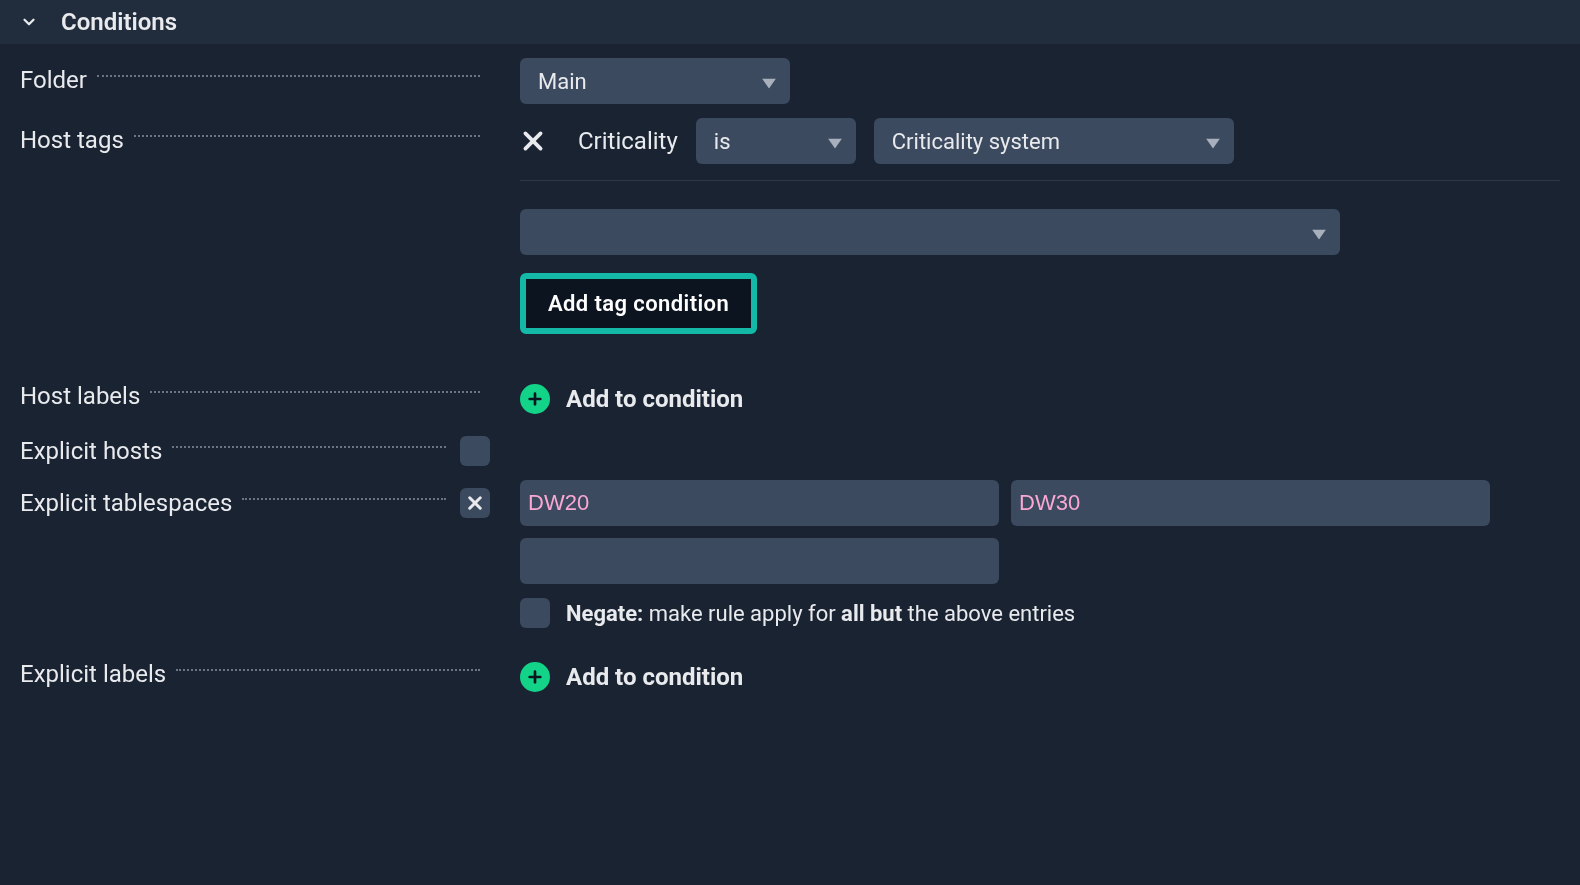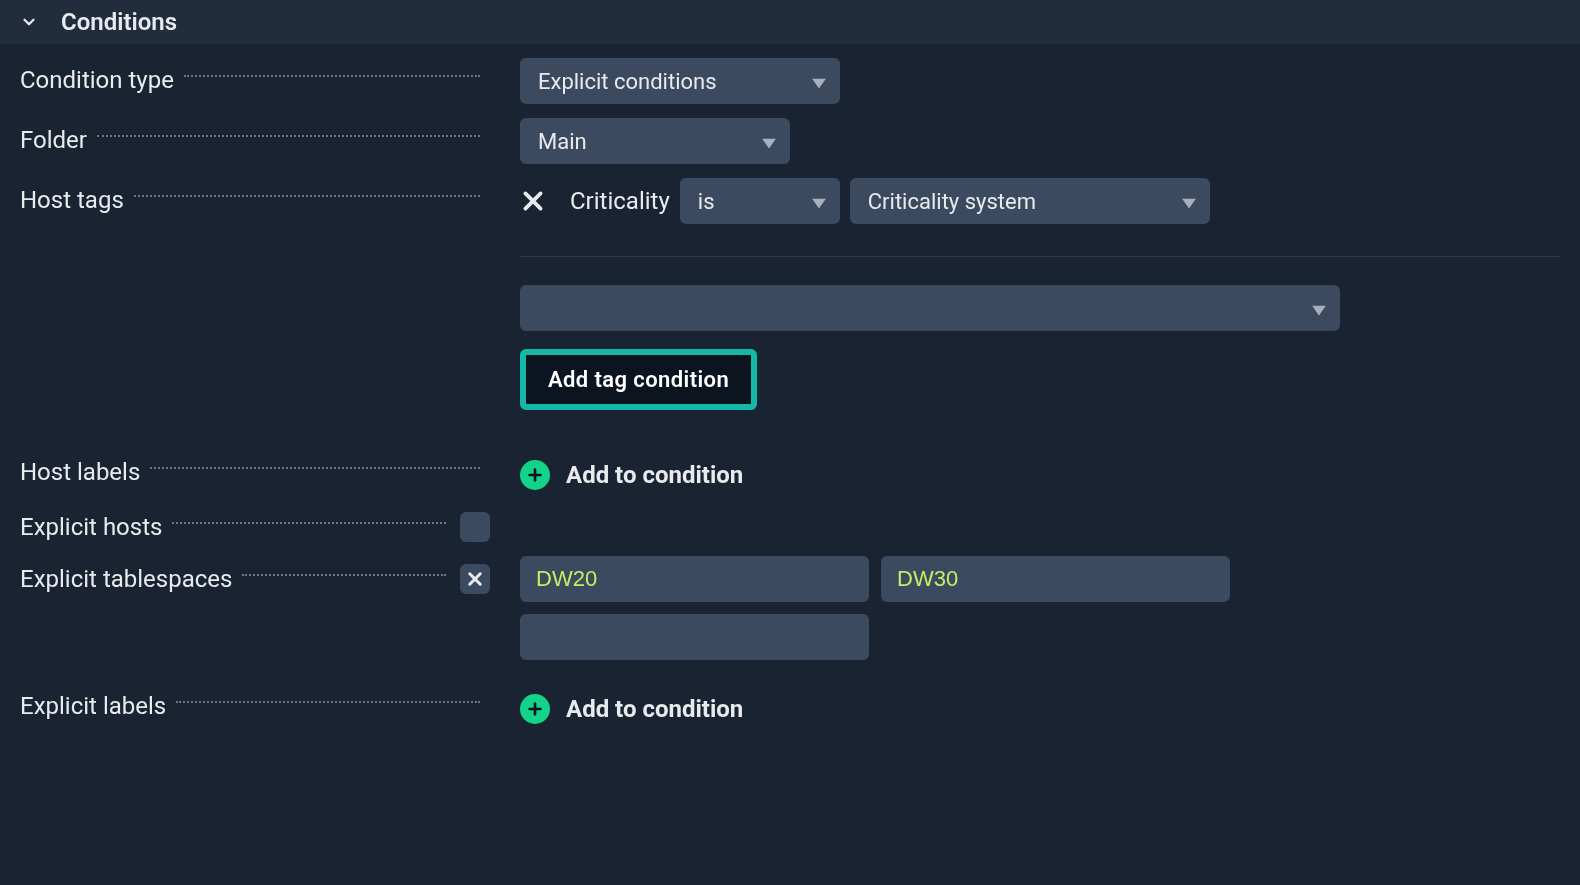--- a/index.html
+++ b/index.html
@@ -81,22 +81,22 @@
 .select-caret {
   position: absolute;
   right: 14px;
   top: 50%;
   transform: translateY(-50%);
 }
 .select-caret svg { width: 14px; height: 10px; }
 .tag-row {
   display: flex;
   align-items: center;
-  gap: 10px;
-  padding-bottom: 32px;
+  gap: 18px;
+  padding-bottom: 16px;
   border-bottom: 1px solid #2c3847;
 }
 .x-icon { width: 26px; height: 26px; cursor: pointer; }
 .x-icon svg { width: 26px; height: 26px; }
 .tag-label { font-size: 24px; margin-left: 14px; }
 .select-is { min-width: 160px; }
 .select-value { min-width: 360px; }
 .full-select {
   width: 820px;
   margin-top: 28px;
@@ -148,24 +148,24 @@
 .checkbox.active svg { width: 18px; height: 18px; }
 .text-inputs {
   display: flex;
   flex-wrap: wrap;
   gap: 12px;
 }
 .text-input {
   background: #3c4a5f;
   border: none;
   border-radius: 6px;
-  padding: 10px 16px;
-  color: #bef264;
-  font-size: 22px;
-  width: 349px;
+  padding: 10px 8px;
+  color: #f9a8d4;
+  font-size: 22px;
+  width: 479px;
   min-height: 46px;
 }
 .negate-row {
   display: flex;
   align-items: center;
   gap: 16px;
   margin-top: 14px;
   font-size: 22px;
 }
 .negate-row .bold { font-weight: 700; }
@@ -182,36 +182,20 @@
   <span class="chevron">
     <svg viewBox="0 0 24 24" fill="none" stroke="#e8eaed" stroke-width="3" stroke-linecap="round" stroke-linejoin="round">
         <polyline points="6 9 12 15 18 9"></polyline>
       </svg>
   </span>
   <span>Conditions</span>
 </div>
 
 <div class="content">
 
-  <div class="row">
-    <div class="label-col">
-      <span class="label-text">Condition type</span>
-      <span class="dots"></span>
-    </div>
-    <div class="value-col">
-      <div class="select" style="min-width:320px">
-        <span>Explicit conditions</span>
-        <span class="select-caret">
-          <svg viewBox="0 0 14 10">
-              <polygon points="0,0 14,0 7,10" fill="#a8b0bd"></polygon>
-            </svg>
-        </span>
-      </div>
-    </div>
-  </div>
 
   <div class="row">
     <div class="label-col">
       <span class="label-text">Folder</span>
       <span class="dots"></span>
     </div>
     <div class="value-col">
       <div class="select" style="min-width:270px">
         <span>Main</span>
         <span class="select-caret">
@@ -307,20 +291,26 @@
             </svg>
         </span>
       </span>
     </div>
     <div class="value-col">
       <div class="text-inputs">
         <input class="text-input" value="DW20" style="">
         <input class="text-input" value="DW30" style="">
         <input class="text-input" value="" style="">
       </div>
+      <div class="negate-row">
+        <span class="checkbox"></span>
+        <span>
+          <span class="bold">Negate:</span><span> make rule apply for </span><span class="bold">all but</span><span> the above entries</span>
+        </span>
+      </div>
     </div>
   </div>
 
   <div class="row row-servicelabels">
     <div class="label-col">
       <span class="label-text">Explicit labels</span>
       <span class="dots"></span>
     </div>
     <div class="value-col">
       <div class="add-row">

